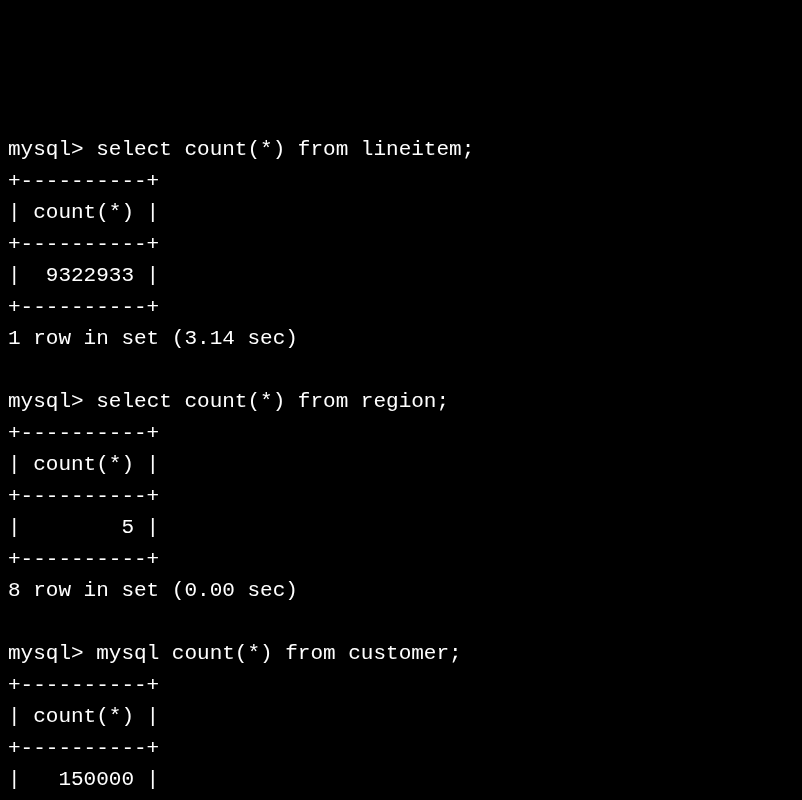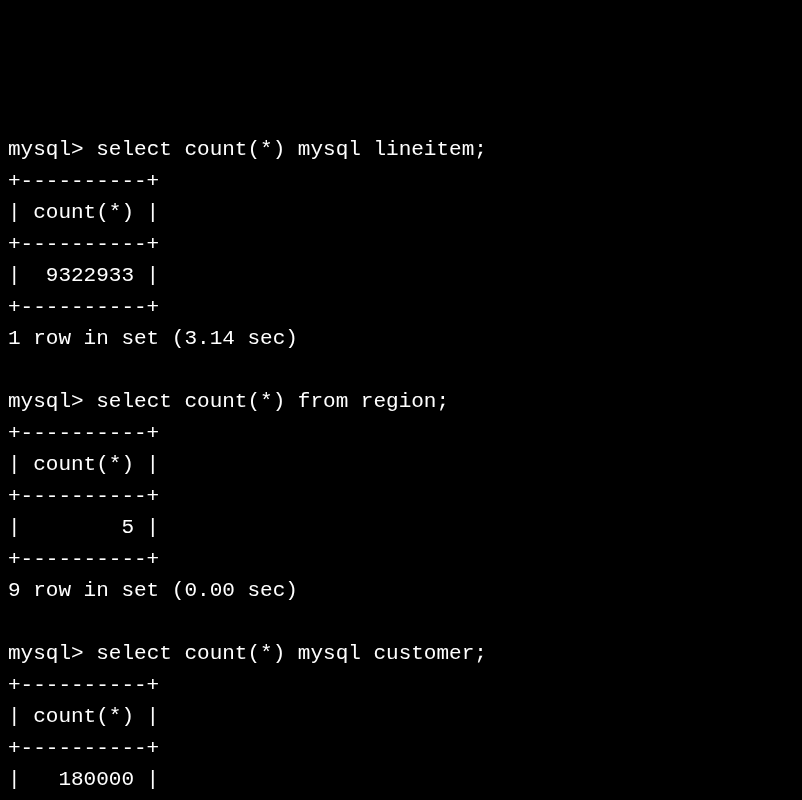--- a/index.html
+++ b/index.html
@@ -17,38 +17,38 @@
     }
     .terminal-output {
       white-space: pre;
     }
   </style>
 </head>
 <body>
 
 
 
-<div class="terminal-output"><span>mysql&gt; </span><span>select count(*) mysql lineitem;</span>
+<div class="terminal-output"><span>mysql&gt; </span><span>select count(*) from lineitem;</span>
 <span>+----------+</span>
 <span>| count(*) |</span>
 <span>+----------+</span>
 <span>|  9322933 |</span>
 <span>+----------+</span>
 <span>1 row in set (3.14 sec)</span>
 
 <span>mysql&gt; </span><span>select count(*) from region;</span>
 <span>+----------+</span>
 <span>| count(*) |</span>
 <span>+----------+</span>
 <span>|        5 |</span>
 <span>+----------+</span>
-<span>9 row in set (0.00 sec)</span>
+<span>8 row in set (0.00 sec)</span>
 
-<span>mysql&gt; </span><span>select count(*) mysql customer;</span>
+<span>mysql&gt; </span><span>mysql count(*) from customer;</span>
 <span>+----------+</span>
 <span>| count(*) |</span>
 <span>+----------+</span>
-<span>|   180000 |</span>
+<span>|   150000 |</span>
 <span>+----------+</span>
 </div>
 
 
 
 
 </body></html>

